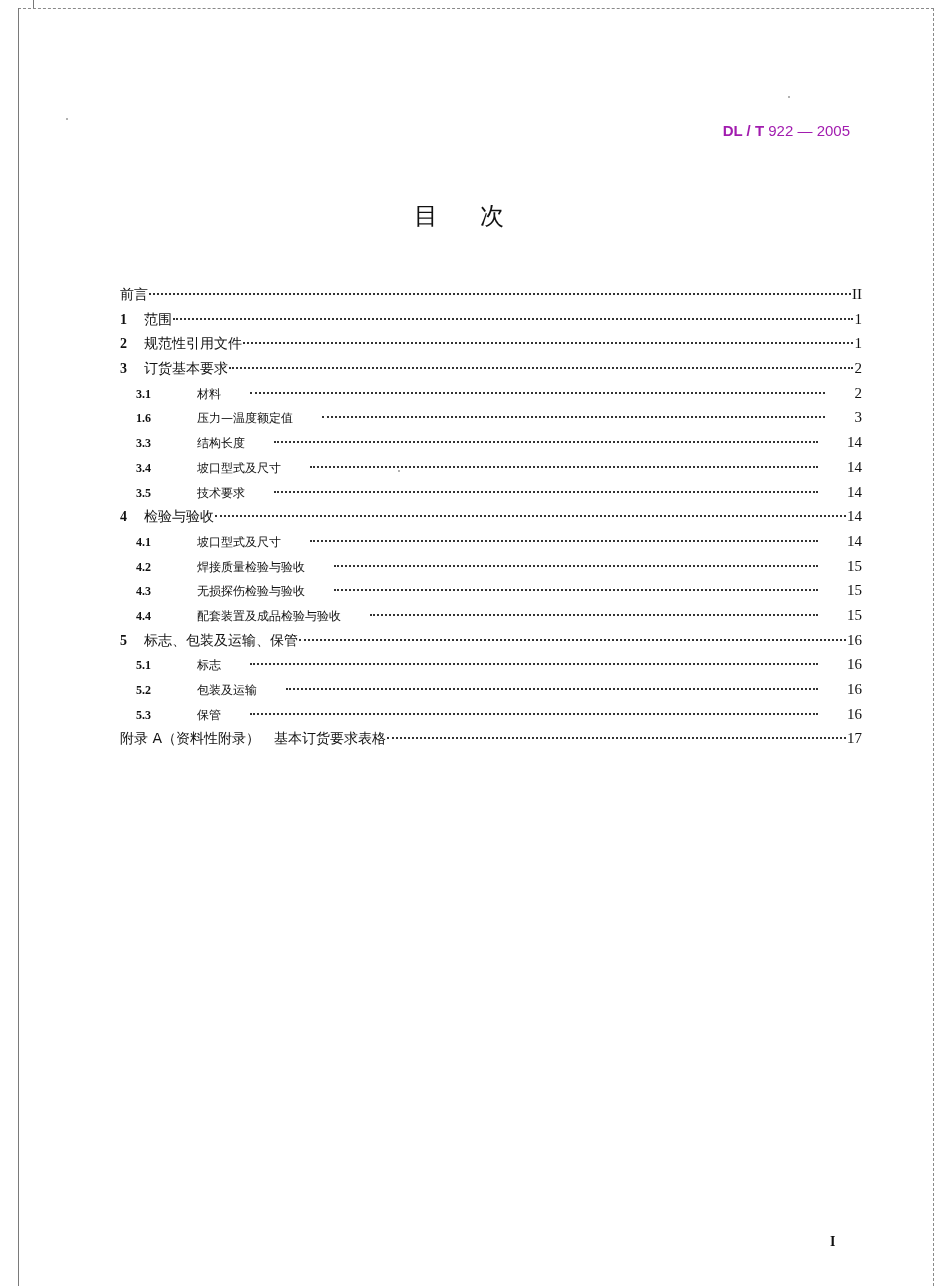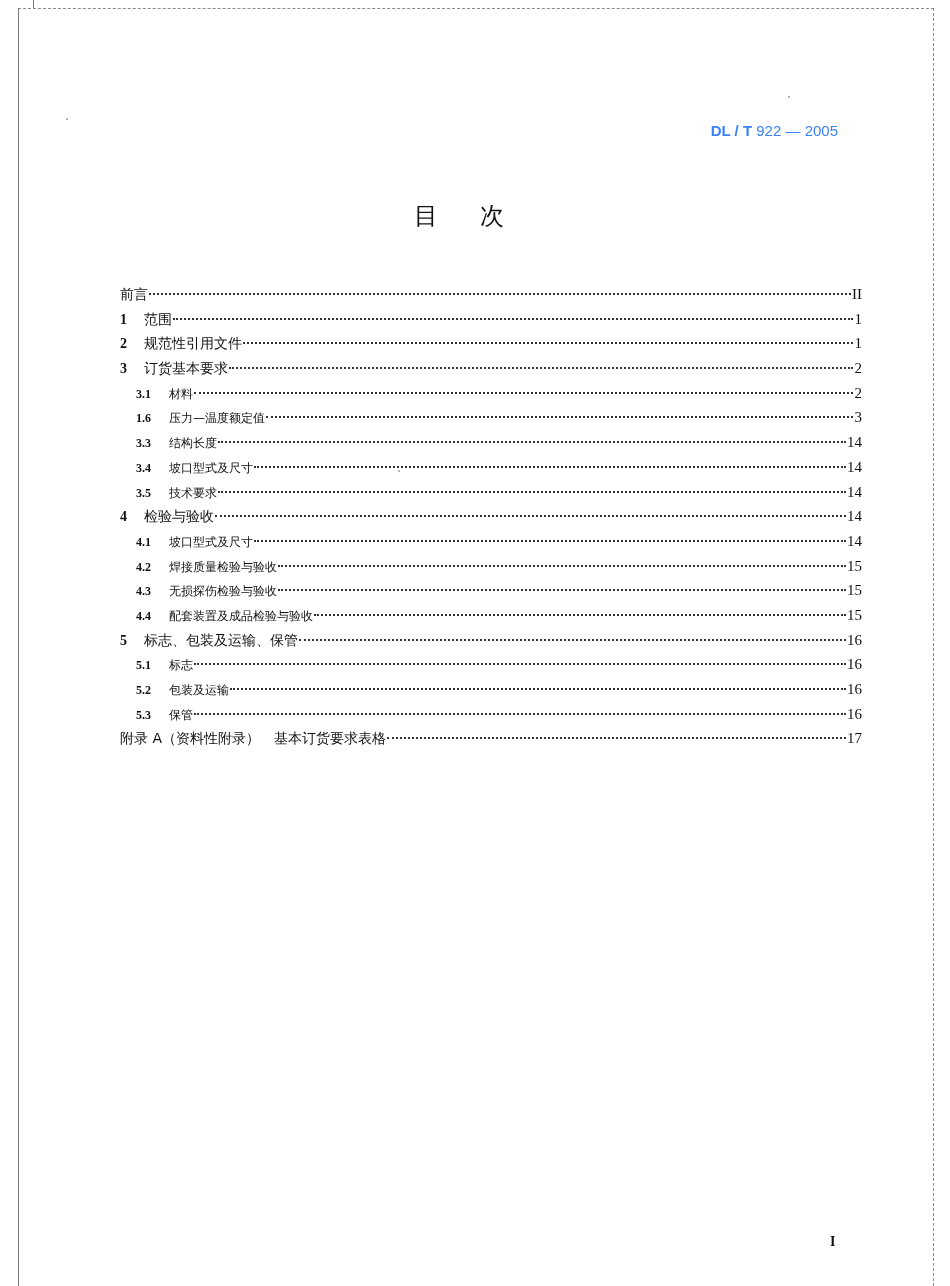--- a/index.html
+++ b/index.html
@@ -49,27 +49,27 @@
     }
     .speck {
       position: absolute;
       width: 2px;
       height: 2px;
       background: #999;
       border-radius: 50%;
     }
     .std-header {
       position: absolute;
-      right: 112px;
+      right: 100px;
       top: 122px;
       font-family: "Liberation Sans", "DejaVu Sans", sans-serif;
       font-size: 15px;
       font-weight: bold;
       letter-spacing: 0px;
-      color: #3b82f6;
+      color: #a21caf;
       white-space: nowrap;
     }
     .std-header .num {
       font-weight: normal;
     }
     .doc-title {
       position: absolute;
       left: 0;
       width: 960px;
       top: 200px;
@@ -92,20 +92,21 @@
       display: flex;
       align-items: baseline;
       height: 24.7px;
       line-height: 24.7px;
       font-size: 14px;
       white-space: nowrap;
     }
     .toc-row.level-2 {
       font-size: 12.5px;
       padding-left: 16px;
+      gap: 28px;
     }
     .toc-num {
       display: inline-block;
       min-width: 24px;
       font-family: "Liberation Serif", "DejaVu Serif", serif;
       font-weight: bold;
     }
     .toc-row.level-2 .toc-num {
       min-width: 33px;
       font-size: 12px;

